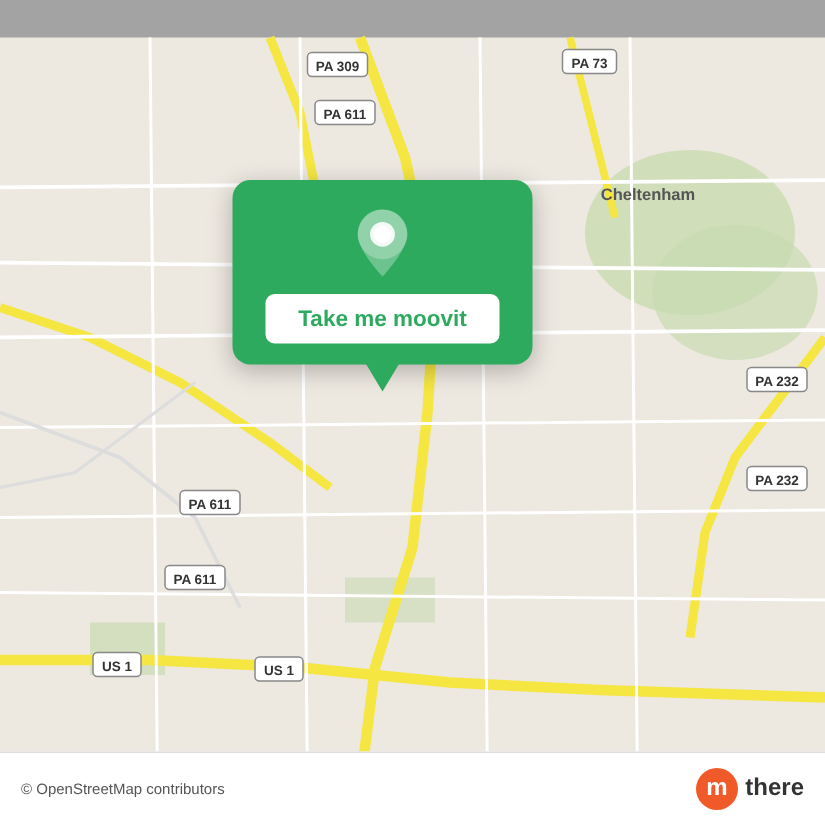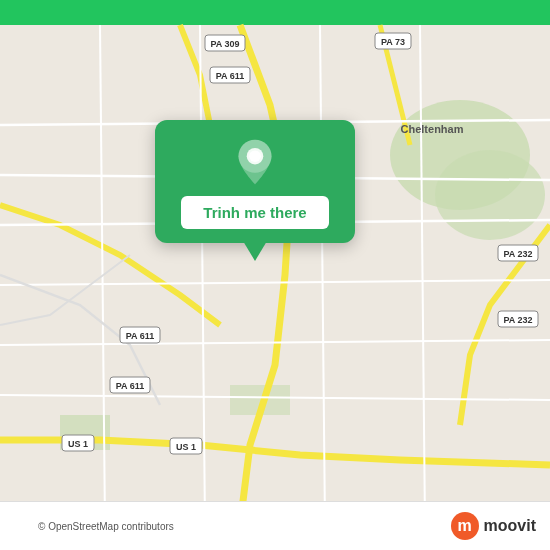--- a/index.html
+++ b/index.html
@@ -9,21 +9,21 @@
       height: 550px;
       overflow: hidden;
       font-family: Arial, sans-serif;
       position: relative;
     }
 
     #map-container {
       width: 550px;
       height: 550px;
       position: relative;
-      background-color: #22c55e;
+      background-color: #a3a3a3;
       overflow: hidden;
     }
 
     
     #map-svg {
       position: absolute;
       top: 0; left: 0;
       width: 100%; height: 100%;
     }
 
@@ -88,21 +88,20 @@
     }
 
     #bottom-left {
       display: flex;
       flex-direction: column;
     }
 
     #attribution-text {
       font-size: 10px;
       color: #555;
-      margin-left: 24px;
     }
 
     #location-name {
       font-size: 13px;
       font-weight: bold;
       color: #222;
       margin-top: 2px;
     }
 
     #moovit-logo {
@@ -203,25 +202,25 @@
   <div id="popup-card">
 
     <svg class="pin-icon" viewBox="0 0 48 58">
       <circle cx="24" cy="22" r="20" fill="white" opacity="0.25"></circle>
       <circle cx="24" cy="22" r="10" fill="white" opacity="0.9"></circle>
       <path d="M24 2 C13 2 4 11 4 22 C4 35 24 56 24 56 C24 56 44 35 44 22 C44 11 35 2 24 2Z" fill="white" opacity="0.3"></path>
 
       <circle cx="24" cy="22" r="7" fill="white"></circle>
     </svg>
 
-    <button class="take-me-there-btn">Trinh me there</button>
+    <button class="take-me-there-btn">Take me moovit</button>
   </div>
 
   <div id="bottom-bar">
     <div id="bottom-left">
       <span id="attribution-text">© OpenStreetMap contributors</span>
     </div>
     <div id="moovit-logo">
       <div class="moovit-m">m</div>
-      <span class="moovit-text">moovit</span>
+      <span class="moovit-text">there</span>
     </div>
   </div>
 </div>
 
 </body></html>

